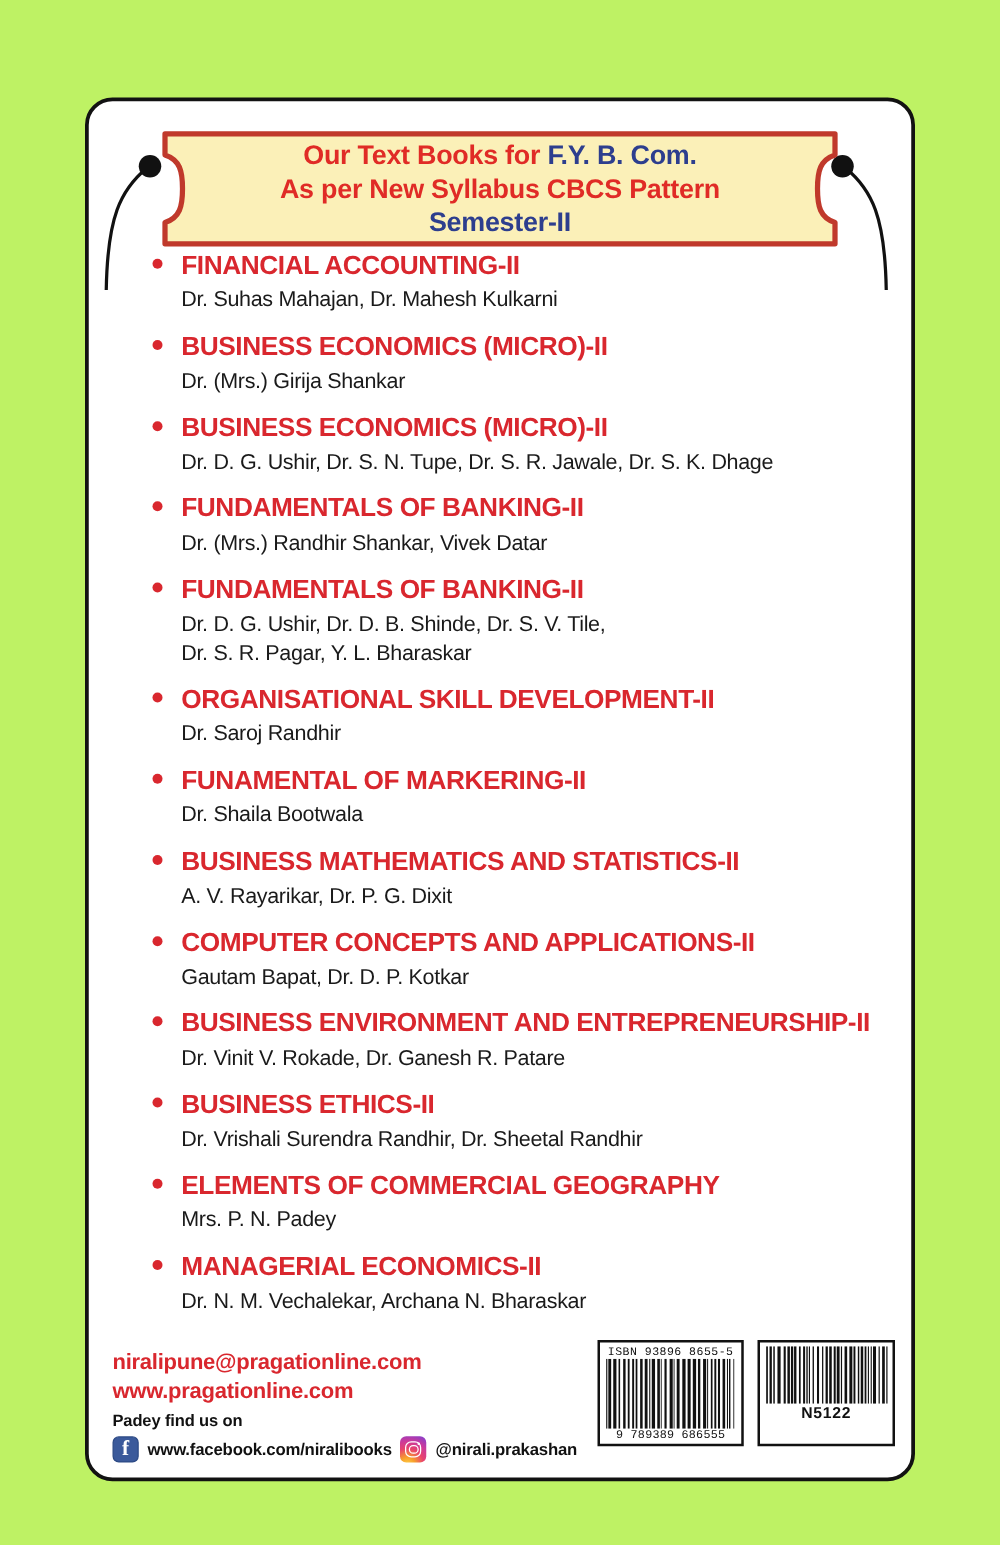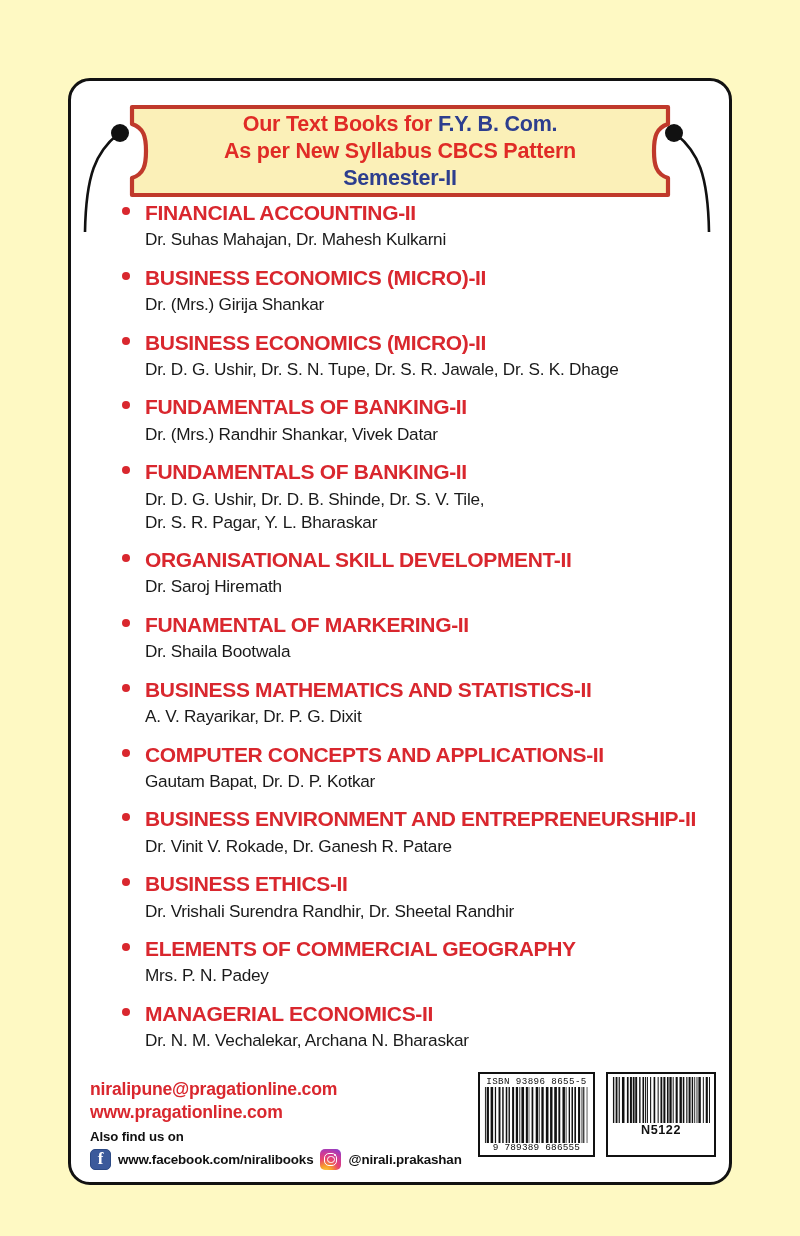--- a/index.html
+++ b/index.html
@@ -12,21 +12,21 @@
     font-family: "Liberation Sans", sans-serif;
     position: relative;
     overflow: hidden;
   }
 
   .page {
     position: absolute;
     left: 0; top: 0;
     width: 800px;
     height: 1236px;
-    background: #fef9c3;
+    background: #bef264;
   }
 
   
   .cover-border {
     position: absolute;
     left: 68px;
     top: 78px;
     width: 664px;
     height: 1107px;
     border: 3px solid #121212;
@@ -324,21 +324,21 @@
         <div class="book-title">FUNDAMENTALS OF BANKING-II</div>
         <div class="book-authors">
           <span class="ln">Dr. D. G. Ushir, Dr. D. B. Shinde, Dr. S. V. Tile,</span>
           <span class="ln">Dr. S. R. Pagar, Y. L. Bharaskar</span>
         </div>
       </div>
       <div class="book-item">
         <span class="bullet"></span>
         <div class="book-title">ORGANISATIONAL SKILL DEVELOPMENT-II</div>
         <div class="book-authors">
-          <span class="ln">Dr. Saroj Hiremath</span>
+          <span class="ln">Dr. Saroj Randhir</span>
         </div>
       </div>
       <div class="book-item">
         <span class="bullet"></span>
         <div class="book-title">FUNAMENTAL OF MARKERING-II</div>
         <div class="book-authors">
           <span class="ln">Dr. Shaila Bootwala</span>
         </div>
       </div>
       <div class="book-item">
@@ -382,21 +382,21 @@
         <div class="book-authors">
           <span class="ln">Dr. N. M. Vechalekar, Archana N. Bharaskar</span>
         </div>
       </div>
     </div>
 
   <div class="footer">
     <div class="footer-left">
       <div class="f-email">niralipune@pragationline.com</div>
       <div class="f-web">www.pragationline.com</div>
-      <div class="f-also">Also find us on</div>
+      <div class="f-also">Padey find us on</div>
       <div class="f-social">
         <span class="ico ico-fb"></span>
         <span class="handle">www.facebook.com/niralibooks</span>
         <span class="ico ico-ig">
           <span class="ig-sq"></span>
             <span class="ig-circ"></span>
             <span class="ig-dot"></span>
         </span>
         <span class="handle">@nirali.prakashan</span>
       </div>

